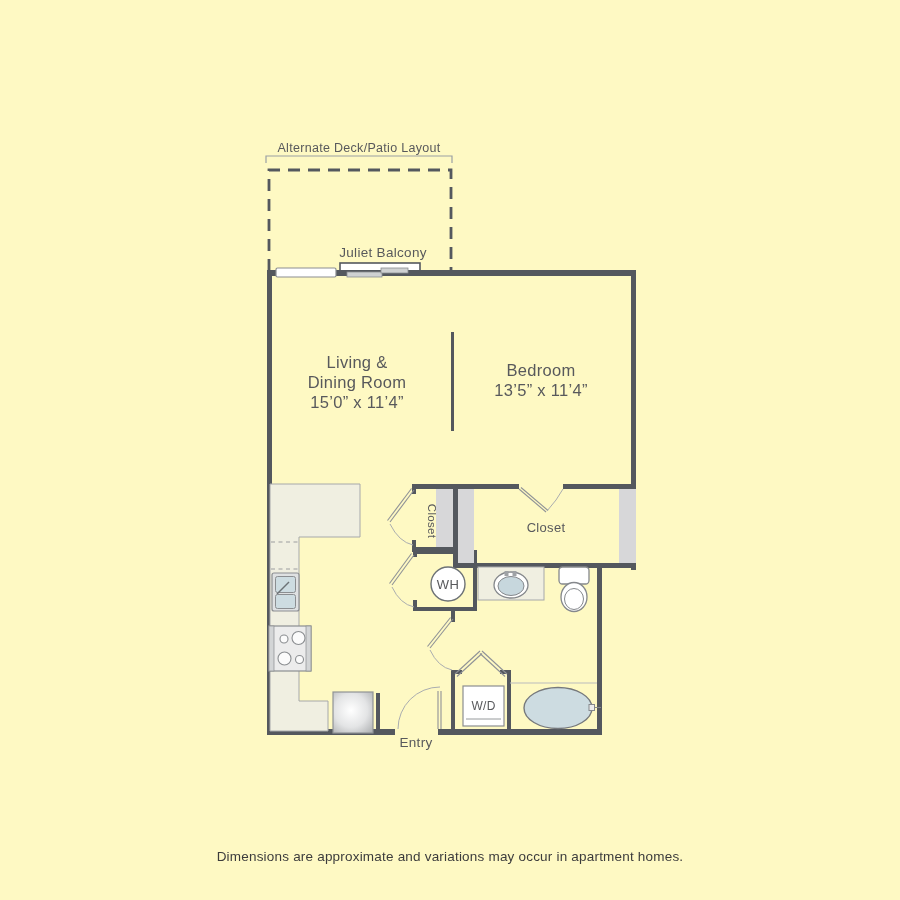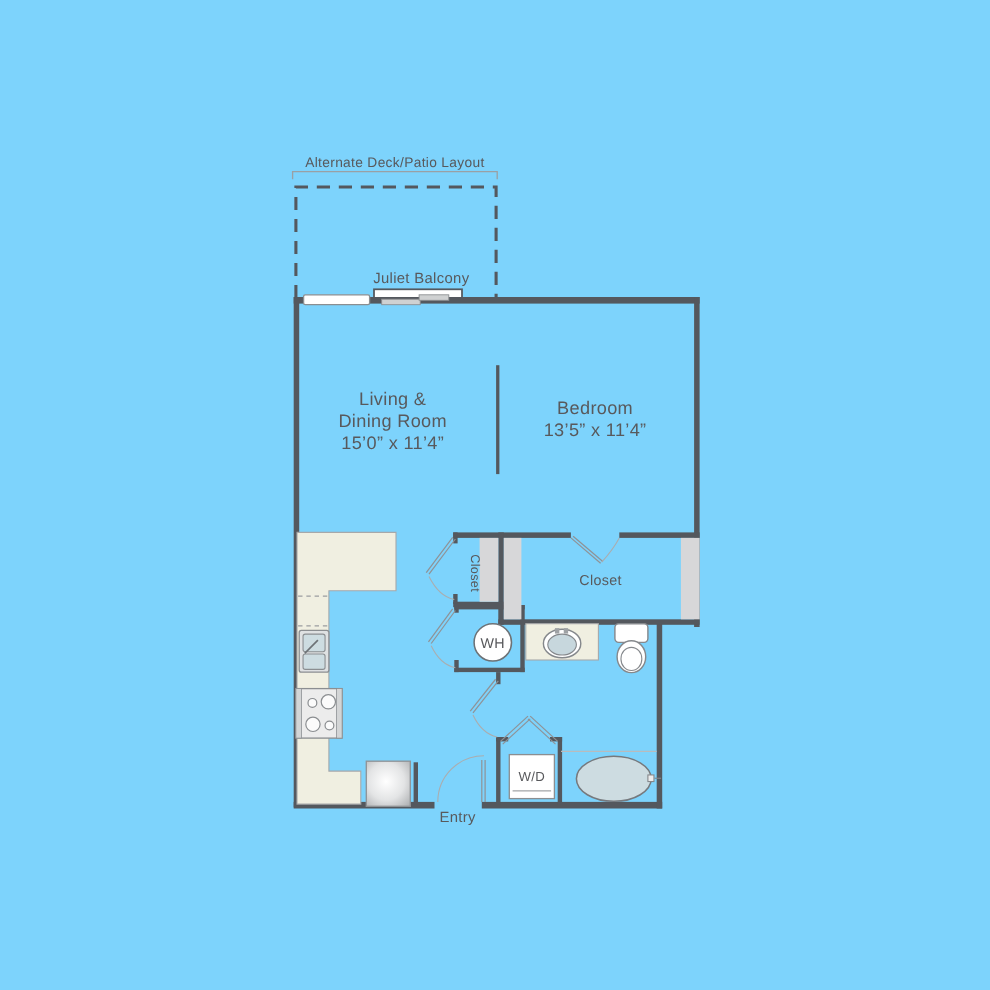--- a/index.html
+++ b/index.html
@@ -1,17 +1,17 @@
 <!DOCTYPE html>
 <html><head>
 <meta charset="utf-8">
 <style>
   html,body{margin:0;padding:0;background:#ffffff;}
   .canvas{
-    position:relative;width:900px;height:900px;background:#7dd3fc;overflow:hidden;
+    position:relative;width:900px;height:900px;background:#fef9c3;overflow:hidden;
     font-family:"Liberation Sans", sans-serif;
   }
   svg{position:absolute;left:0;top:0;}
   svg text{
     font-family:"Liberation Sans", sans-serif;
     fill:#58595c;letter-spacing:.3px;
   }
   .t-annot{font-size:12.5px;}
   .t-juliet{font-size:13.5px;}
   .t-room{font-size:16.5px;}
@@ -197,13 +197,14 @@
       <text class="t-room" x="541" y="376" text-anchor="middle">Bedroom</text>
       <text class="t-room" x="541" y="396" text-anchor="middle">13’5” x 11’4”</text>
 
       <text class="t-closet-small" x="428" y="521" text-anchor="middle" transform="rotate(90 428 521)">Closet</text>
       <text class="t-closet-big" x="546" y="532" text-anchor="middle">Closet</text>
 
       <text class="t-entry" x="416" y="747" text-anchor="middle">Entry</text>
     </g>
   </svg>
 
+  <div class="disclaimer">Dimensions are approximate and variations may occur in apartment homes.</div>
 </div>
 
 </body></html>

